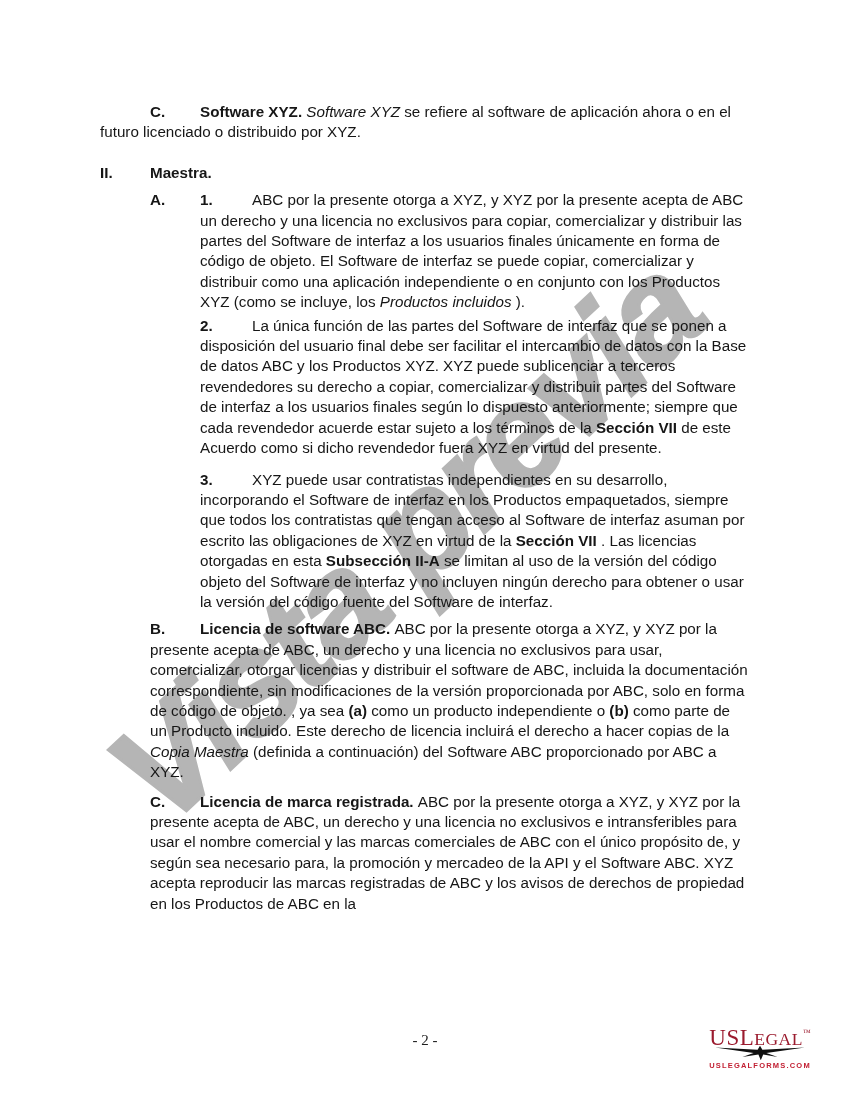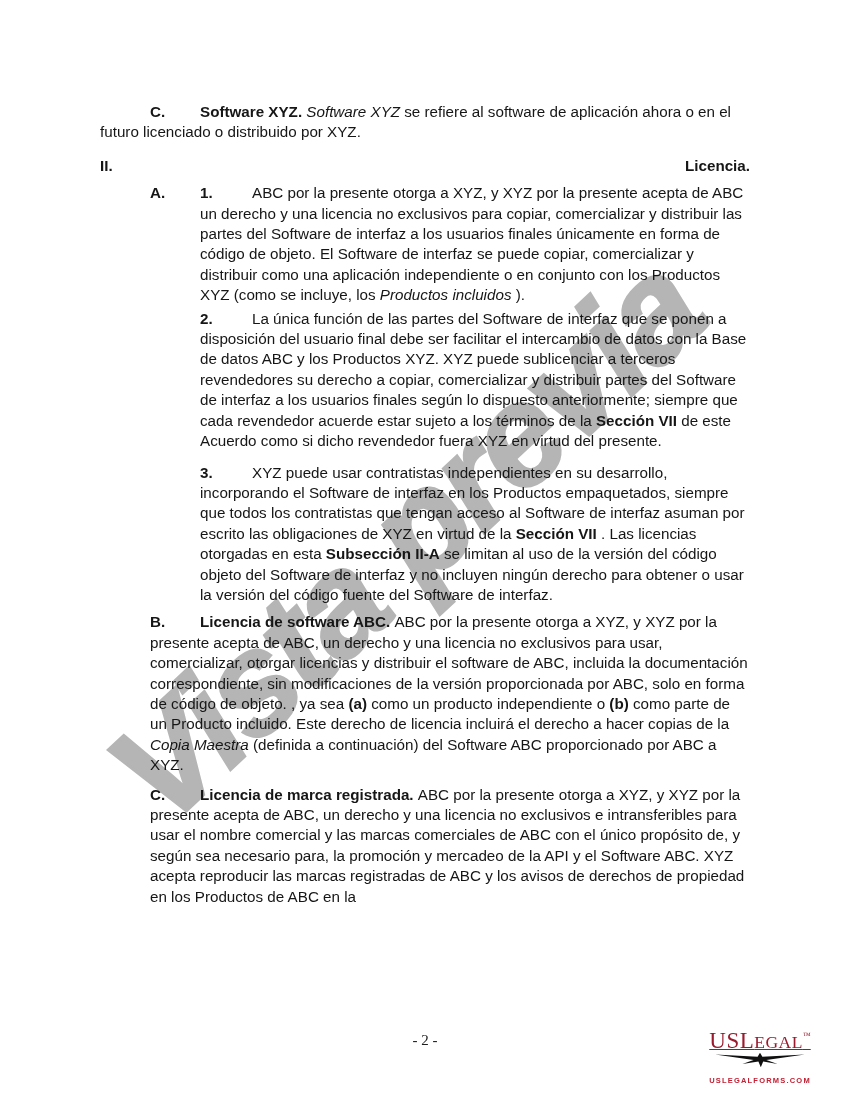--- a/index.html
+++ b/index.html
@@ -53,21 +53,21 @@
   .b-tophang    .marker { left: 50px; }
   .b-roman      { margin-left: 100px; width: 650px; text-indent: 50px; }
   .b-roman      .marker { left: 0; }
   .b-letterhead { margin-left: 150px; width: 600px; text-indent: 50px; }
   .b-letterhead .marker { left: 0; }
   .b-numpara    { margin-left: 200px; width: 548px; text-indent: 52px; }
   .b-numpara    .marker { left: 0; }
   .b-letterpara { margin-left: 150px; width: 598px; text-indent: 50px; }
   .b-letterpara .marker { left: 0; }
 
-  [data-block-id="ii"] { margin-top: 13px; text-align: right; }
+  [data-block-id="ii"] { margin-top: 20px; }
   [data-block-id="a"]  { margin-top: 7px; }
   [data-block-id="p1"] { margin-top: 6px; }
   [data-block-id="p2"] { margin-top: 3px; }
   [data-block-id="p3"] { margin-top: 11px; }
   [data-block-id="b"]  { margin-top: 7px; }
   [data-block-id="c"]  { margin-top: 9px; }
 
   
   .page-num {
     position: absolute;
@@ -85,54 +85,53 @@
     top: 1024px;
     left: 701px;
     width: 118px;
     text-align: center;
     z-index: 2;
   }
   .logo-word {
     font-family: "Liberation Serif", serif;
     color: var(--wordmark-color, #9b1b2e);
     white-space: nowrap;
-    line-height: 24px;
-    text-decoration: underline;
+    line-height: 17px;
   }
   .logo-word .lw-big   { font-size: 23px; letter-spacing: 0.5px; }
   .logo-word .lw-small { font-size: 17.5px; letter-spacing: 0.5px; }
   .logo-word .lw-tm {
     font-size: 8px;
     vertical-align: 10px;
     color: var(--wordmark-color, #9b1b2e);
   }
   .logo-eagle { display: block; margin: -3px auto 0 auto; }
   .logo-url {
-    margin-top: 8px;
+    margin-top: 0px;
     font-size: 7.5px;
     font-weight: bold;
     letter-spacing: 1.2px;
     color: var(--url-color, #c22033);
     white-space: nowrap;
   }
 </style>
 </head>
 <body>
 
 <div class="page">
 
   <div class="watermark">Vista previa</div>
 
   <div class="doc">
     <div class="block b-tophang" data-block-id="c-top">
       <span class="marker">C.</span><span class="runs"><span class="rb">Software XYZ. </span><span class="ri">Software XYZ</span><span> se refiere al software de aplicación ahora o en el futuro licenciado o distribuido por XYZ.</span></span>
     </div>
 
     <div class="block b-roman" data-block-id="ii">
-      <span class="marker">II.</span><span class="runs"><span class="rb">Licencia.</span></span>
+      <span class="marker">II.</span><span class="runs"><span class="rb">Maestra.</span></span>
     </div>
 
     <div class="block b-letterhead" data-block-id="a">
       <span class="marker">A.</span>
     </div>
 
     <div class="block b-numpara" data-block-id="p1">
       <span class="marker">1.</span><span class="runs"><span>ABC por la presente otorga a XYZ, y XYZ por la presente acepta de ABC un derecho y una licencia no exclusivos para copiar, comercializar y distribuir las partes del Software de interfaz a los usuarios finales únicamente en forma de código de objeto. El Software de interfaz se puede copiar, comercializar y distribuir como una aplicación independiente o en conjunto con los Productos XYZ (como se incluye, los </span><span class="ri">Productos incluidos</span><span> ).</span></span>
     </div>
 

